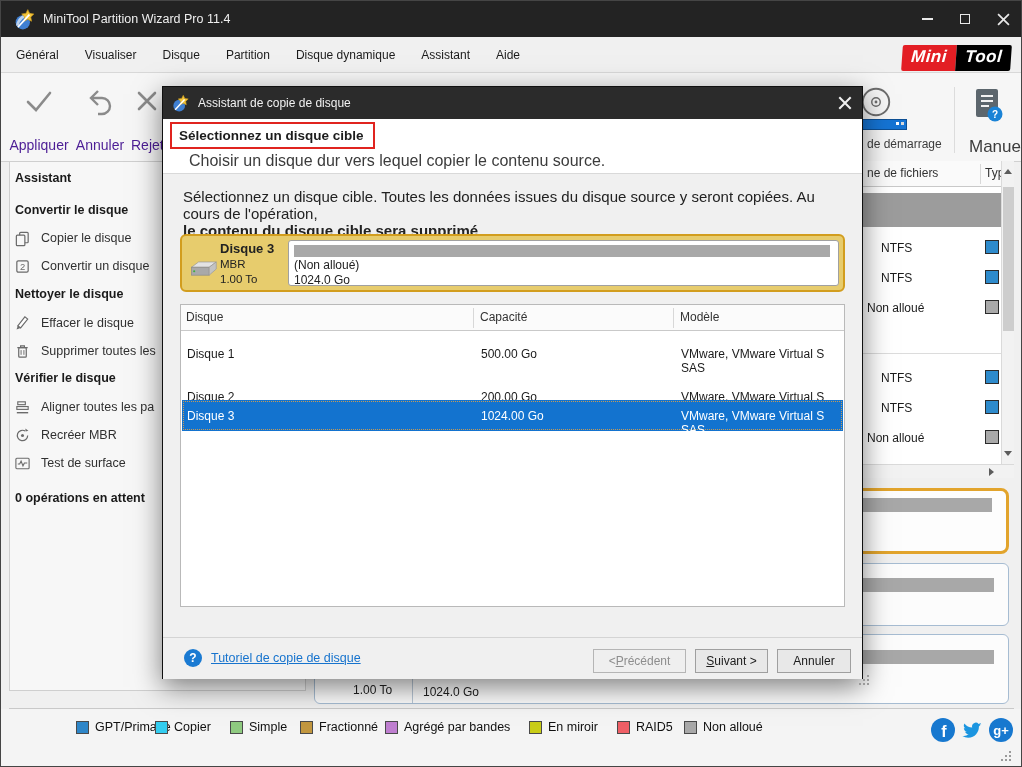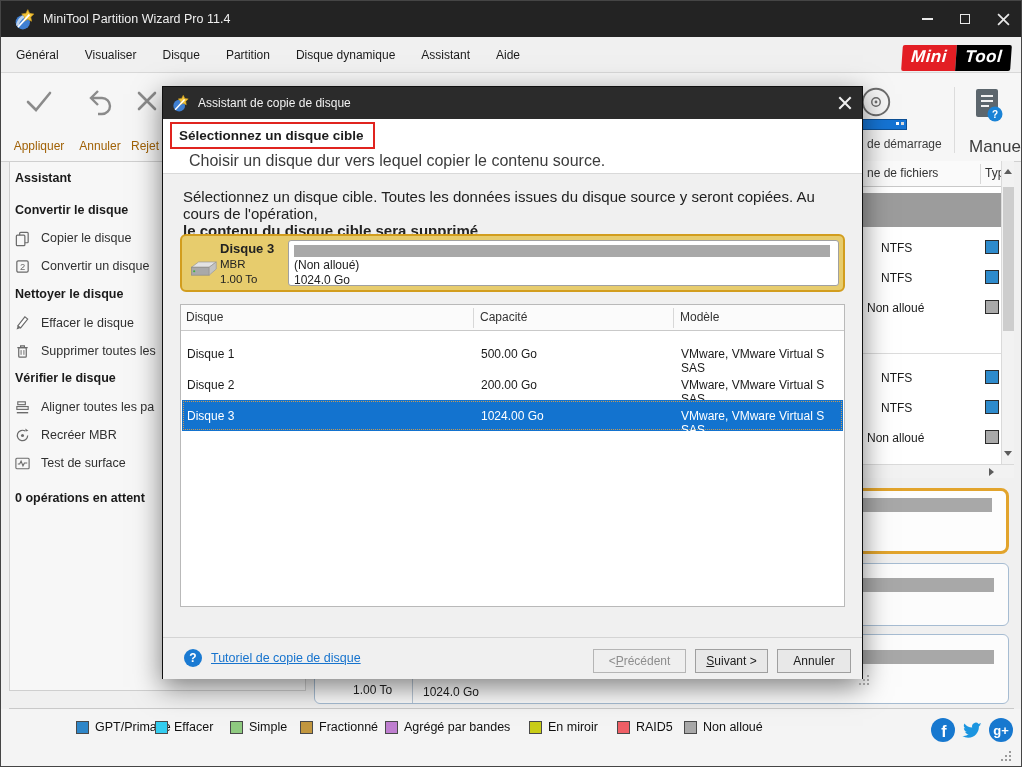--- a/index.html
+++ b/index.html
@@ -22,21 +22,21 @@
   .brand{position:absolute;right:10px;top:44px;display:flex;font-style:italic;font-weight:bold;
          font-size:17px;letter-spacing:.5px;}
   .brand span{padding:2px 9px 4px 9px;color:#fff;transform:skewX(-4deg);}
   .brand .b1{background:#e31e24;border-radius:2px 0 0 2px;}
   .brand .b2{background:#000;border-radius:0 2px 2px 0;}
   
   .toolbar{position:absolute;left:0;top:72px;width:100%;height:88px;background:#f6f6f6;}
   .tbline{position:absolute;left:0;top:160px;width:100%;height:1px;background:#d0d0d0;}
   .tbtn{position:absolute;top:84px;height:70px;display:flex;flex-direction:column;align-items:center;
         justify-content:space-between;cursor:pointer;}
-  .tbtn .lbl{font-size:12px;color:#a16207;padding-bottom:2px;}
+  .tbtn .lbl{font-size:14px;color:#4c1d95;padding-bottom:2px;}
   .tsep{position:absolute;top:86px;width:1px;height:66px;background:#dcdcdc;}
   
   .sidebar{position:absolute;left:8px;top:160px;width:297px;height:530px;background:#f7f7f7;
            border:1px solid #cfcfcf;box-sizing:border-box;}
   .sb-h{position:absolute;left:6px;font-size:12.5px;font-weight:bold;color:#1a1a1a;white-space:nowrap;}
   .sb-i{position:absolute;left:40px;font-size:12.5px;color:#303030;white-space:nowrap;cursor:pointer;}
   .sb-ic{position:absolute;left:13px;width:17px;height:17px;}
   
   .listbg{position:absolute;left:862px;top:160px;width:138px;height:317px;background:#fff;}
   .listhead{position:absolute;left:862px;top:160px;width:138px;height:26px;background:#fafafa;
@@ -291,21 +291,21 @@
   </div>
   <div class="botline"></div>
 
   <div class="legend">
     <div class="lg" style="left:75px">
         <i style="background: rgb(46, 134, 200);"></i>
         <span>GPT/Primaire</span>
       </div>
     <div class="lg" style="left:154px">
         <i style="background: rgb(51, 205, 240);"></i>
-        <span>Effacer</span>
+        <span>Copier</span>
       </div>
     <div class="lg" style="left:229px">
         <i style="background: rgb(143, 202, 128);"></i>
         <span>Simple</span>
       </div>
     <div class="lg" style="left:299px">
         <i style="background: rgb(194, 151, 63);"></i>
         <span>Fractionné</span>
       </div>
     <div class="lg" style="left:384px">
@@ -397,21 +397,21 @@
           <span class="th c2">Capacité</span>
           <span class="th c3">Modèle</span>
           <i class="thv" style="left:292px"></i>
             <i class="thv" style="left:492px"></i>
         </div>
         <div class="trow" style="top:33px">
           <span class="c1">Disque 1</span>
           <span class="c2">500.00 Go</span>
           <span class="c3">VMware, VMware Virtual S SAS</span>
         </div>
-        <div class="trow" style="top:64px">
+        <div class="trow" style="top:76px">
           <span class="c1">Disque 2</span>
           <span class="c2">200.00 Go</span>
           <span class="c3">VMware, VMware Virtual S SAS</span>
         </div>
         <div class="trow sel" style="top:95px">
           <span class="c1">Disque 3</span>
           <span class="c2">1024.00 Go</span>
           <span class="c3">VMware, VMware Virtual S SAS</span>
         </div>
       </div>

